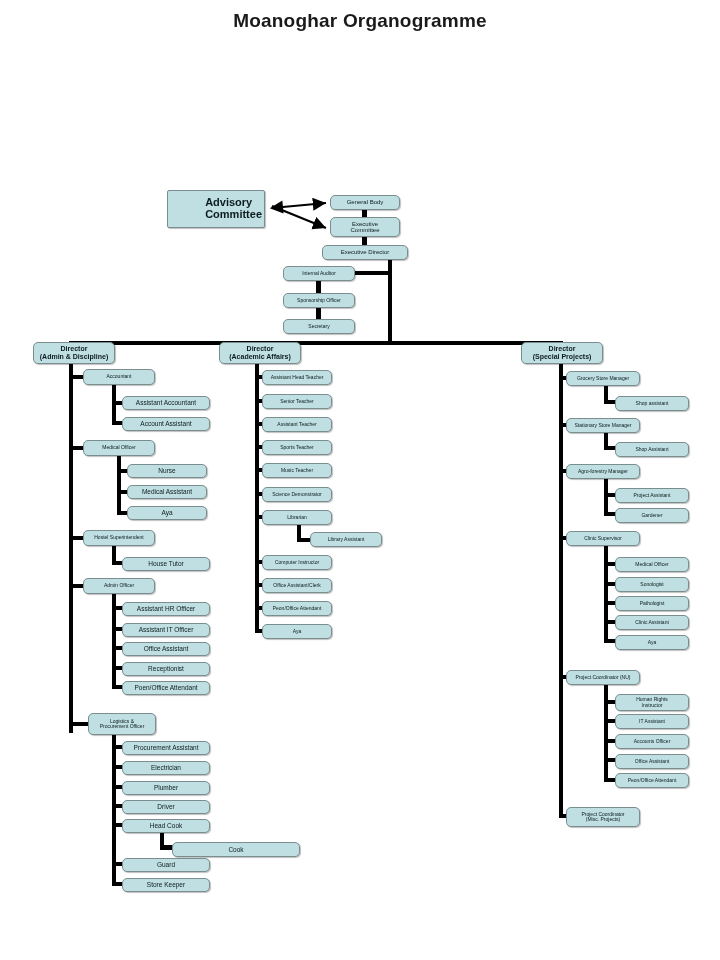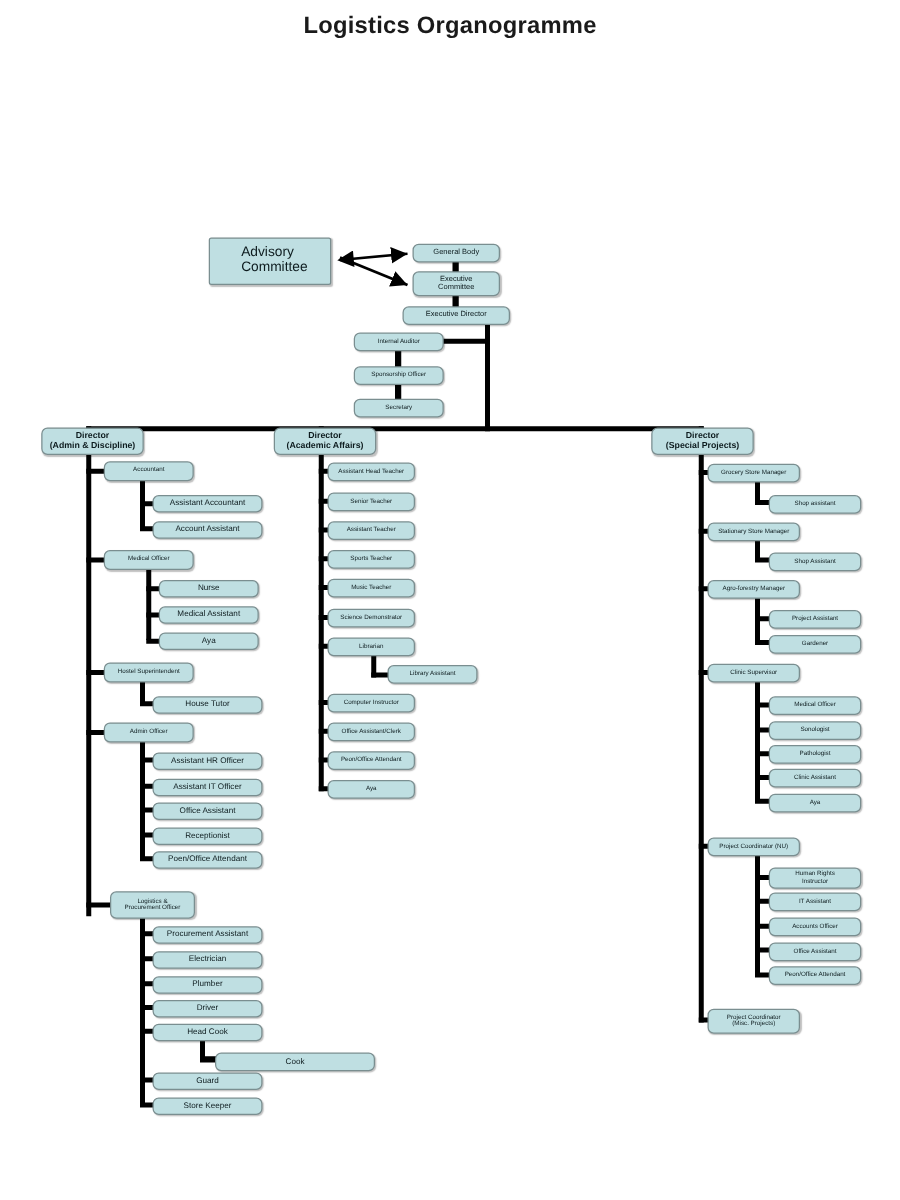--- a/index.html
+++ b/index.html
@@ -55,32 +55,33 @@
     box-shadow: 1px 1px 1px rgba(0,0,0,0.25);
     padding: 0 2px;
     overflow: hidden;
   }
   .node.lvl-staff   { font-size: 5px; }
   .node.lvl-sub     { font-size: 6.5px; }
   .node.lvl-dir     { font-size: 7px; font-weight: bold; }
   .node.lvl-top     { font-size: 6px; }
   .node.lvl-advisory{
     font-size: 11px;
-    justify-content: center;
+    justify-content: flex-end;
     text-align: left;
     padding-left: 9px;
     border-radius: 2px;
     border: 1px solid #9aa9ab;
+    font-weight: bold;
   }
   .node .txt { display: block; white-space: pre-line; }
 </style>
 </head>
 <body>
 
-<div id="chart-title">Logistics Organogramme</div>
+<div id="chart-title">Moanoghar Organogramme</div>
 
 <div id="canvas">
   <svg id="arrow-layer" width="720" height="960" style="position:absolute;top:0;left:0;pointer-events:none;">
       <defs>
         <marker id="ah-start" markerWidth="7" markerHeight="7" refX="1" refY="3" orient="auto">
           <path d="M6,0 L0,3 L6,6 z" fill="#000000"></path>
         </marker>
         <marker id="ah-end" markerWidth="7" markerHeight="7" refX="6" refY="3" orient="auto">
           <path d="M0,0 L6,3 L0,6 z" fill="#000000"></path>
         </marker>

